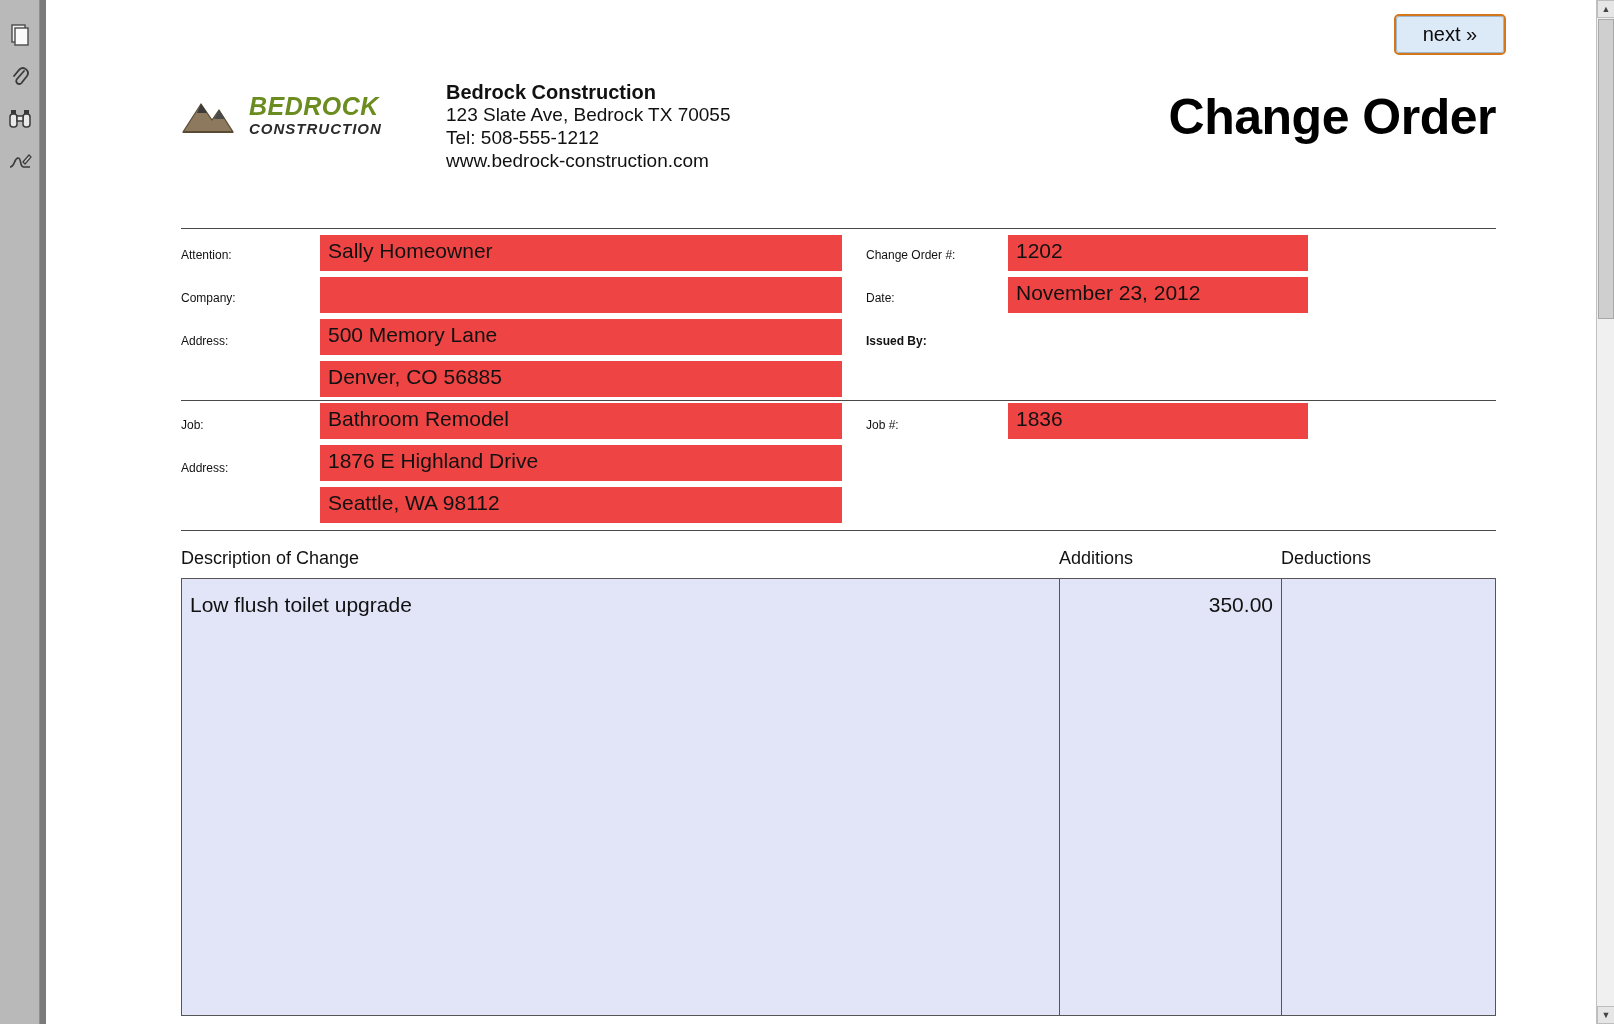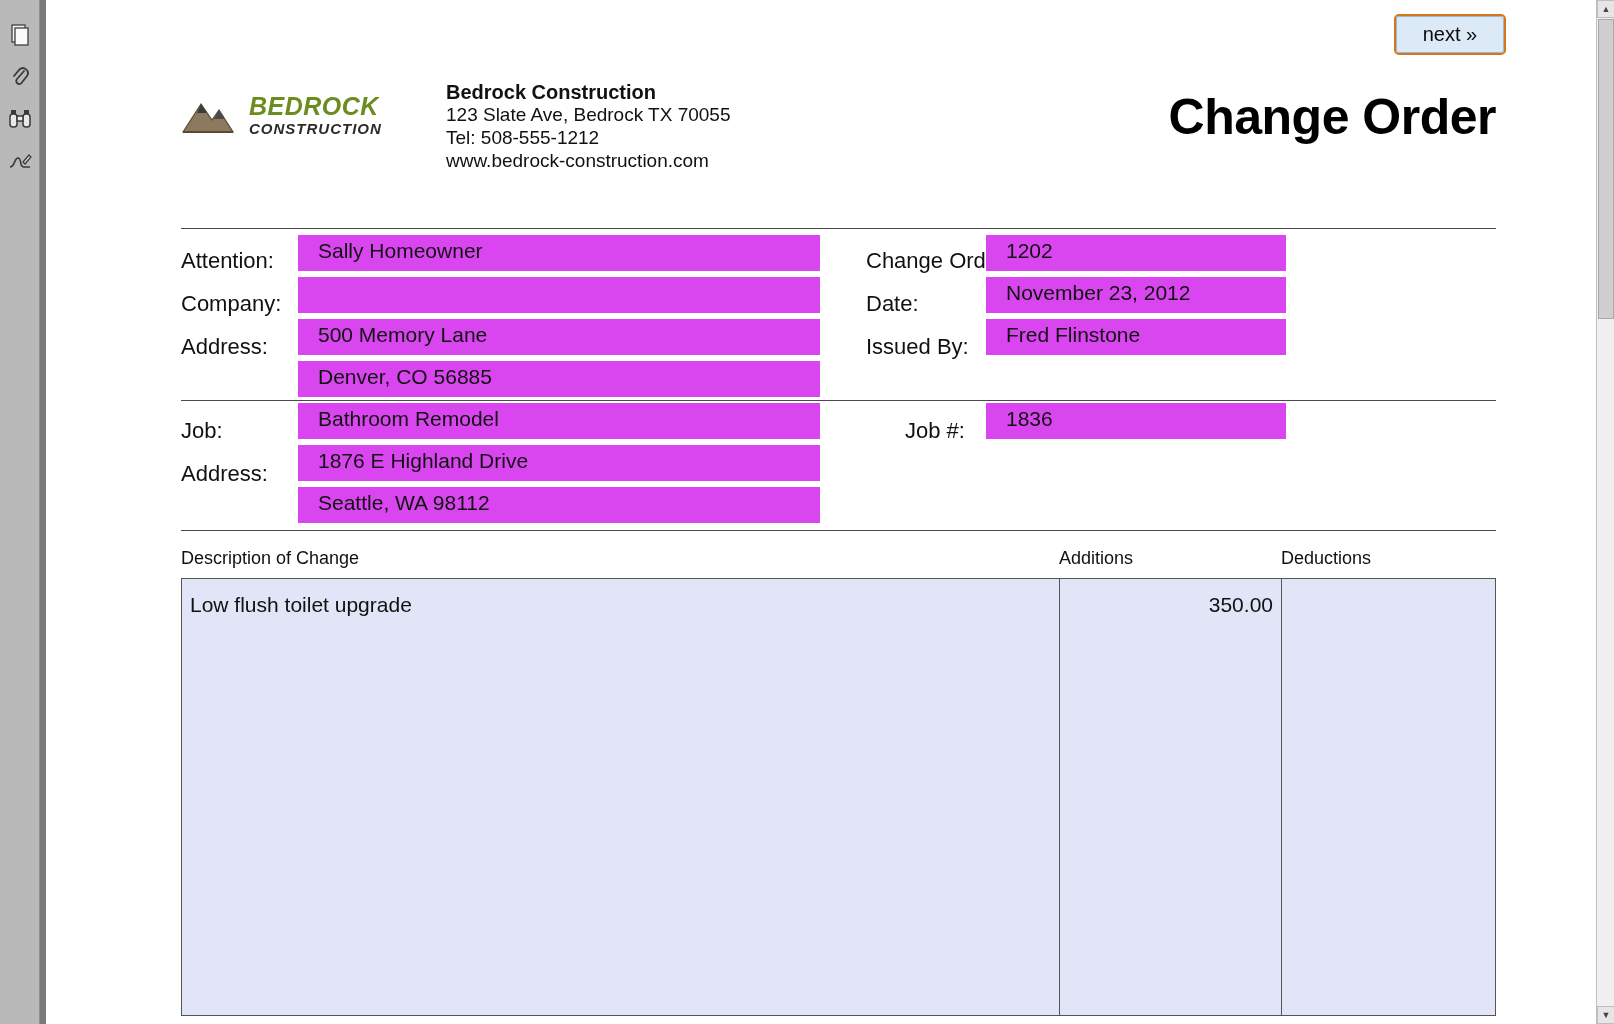--- a/index.html
+++ b/index.html
@@ -149,31 +149,32 @@
     right: 100px;
     height: 1px;
     background: #4a4a4a;
   }
   .rule.r1 { top: 228px; }
   .rule.r2 { top: 400px; }
   .rule.r3 { top: 530px; }
 
   .field-label {
     position: absolute;
-    font-size: 22px;
+    font-size: 12px;
     color: #111;
   }
   .field-value {
     position: absolute;
-    background: #d946ef;
+    background: #ef4444;
     font-size: 21px;
     color: #111;
-    padding: 4px 8px 6px 20px;
+    padding: 4px 8px 6px 8px;
     box-sizing: border-box;
     line-height: 1.1;
+    margin-left: 22px;
   }
 
   
   .lcol-val { left: 252px; width: 522px; height: 36px; }
   .rcol-val { left: 940px; width: 300px; height: 36px; }
 
   
   .table-head {
     position: absolute;
     font-size: 18px;
@@ -335,26 +336,25 @@
       <div class="field-value lcol-val" style="top:235px;">Sally Homeowner</div>
       <div class="field-value lcol-val" style="top:277px;"></div>
       <div class="field-value lcol-val" style="top:319px;">500 Memory Lane</div>
       <div class="field-value lcol-val" style="top:361px;">Denver, CO 56885</div>
       <div class="field-value lcol-val" style="top:403px;">Bathroom Remodel</div>
       <div class="field-value lcol-val" style="top:445px;">1876 E Highland Drive</div>
       <div class="field-value lcol-val" style="top:487px;">Seattle, WA 98112</div>
 
       <div class="field-label" style="left:820px; top:248px;">Change Order #:</div>
       <div class="field-label" style="left:820px; top:291px;">Date:</div>
-      <div class="field-label" style="left:820px; top:334px;">Issued By:</div>
-      <div class="field-label" style="left:859px; top:418px;">Job #:</div>
+      <div class="field-label" style="left:820px; top:334px;font-weight:bold;">Issued By:</div>
+      <div class="field-label" style="left:820px; top:418px;">Job #:</div>
 
       <div class="field-value rcol-val" style="top:235px;">1202</div>
       <div class="field-value rcol-val" style="top:277px;">November 23, 2012</div>
-      <div class="field-value rcol-val" style="top:319px;">Fred Flinstone</div>
       <div class="field-value rcol-val" style="top:403px;">1836</div>
 
       <div class="table-head" style="left:135px; width:878px; top:548px;">Description of Change</div>
       <div class="table-head" style="left:1013px; width:222px; top:548px;">Additions</div>
       <div class="table-head" style="left:1235px; width:222px; top:548px;">Deductions</div>
 
       <div class="table-body">
         <div class="col-desc">
           <div class="cell-text">Low flush toilet upgrade</div>
         </div>

